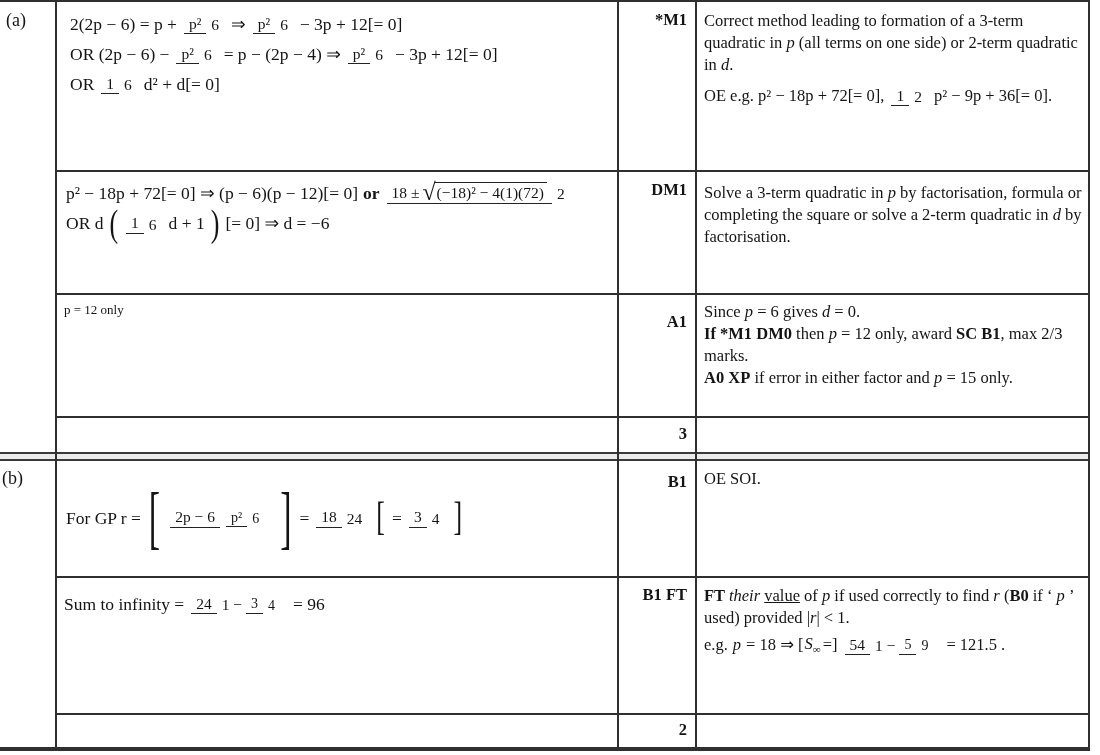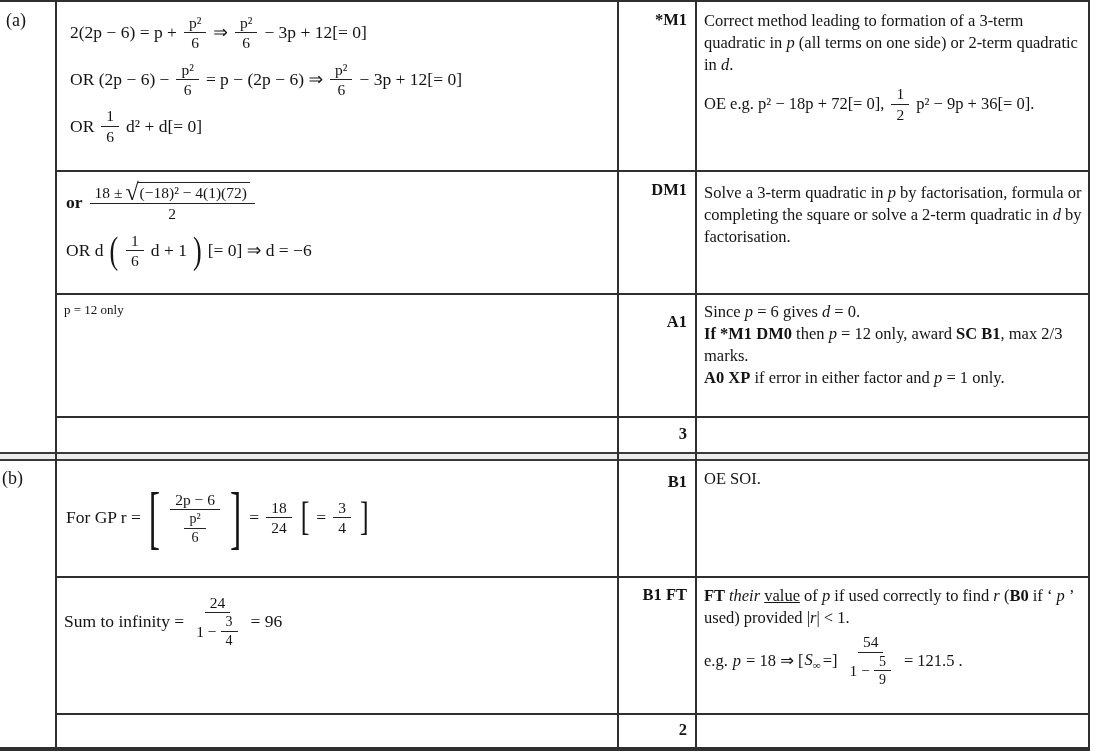--- a/index.html
+++ b/index.html
@@ -13,21 +13,21 @@
   .hl.thick{height:4px;}
   
   .part{position:absolute;font-size:18px;}
   .cell{position:absolute;}
   .mark{position:absolute;left:619px;width:68px;text-align:right;padding-right:6px;
         font-weight:bold;font-size:16.5px;}
   .note{position:absolute;left:704px;width:382px;font-size:16.5px;line-height:1.34;font-family:Liberation Serif, serif;}
   .note p{margin:0 0 9px 0;}
   
   .mline{display:flex;align-items:center;gap:5px;font-size:17.5px;white-space:nowrap;margin-bottom:9px;}
-  .fr{display:inline-flex;flex-direction:column;align-items:center;font-size:15.5px;
+  .fr{display:inline-flex;flex-direction:row;align-items:center;font-size:15.5px;
       line-height:1.12;vertical-align:middle;margin:0 2px;}
   .fr .n{display:flex;align-items:center;gap:3px;justify-content:center;
          padding:0 5px 1px;border-bottom:1.4px solid #222;}
   .fr .d{display:flex;align-items:center;gap:3px;justify-content:center;padding:1px 5px 0;}
   .fr.inner{font-size:14px;margin:0 1px;}
   .radwrap{display:inline-flex;align-items:flex-start;}
   .radsign{font-size:24px;line-height:0.85;margin-right:-2px;}
   .radicand{border-top:1.5px solid #222;padding:1px 3px 0;}
   .fence{display:inline-block;line-height:0;font-weight:400;}
   .f-xl{font-size:34px;transform:scaleY(2.05);margin:0 3px;}
@@ -72,39 +72,40 @@
           <span class="d">6</span>
         </span>
       <span>− 3p + 12[= 0]</span>
     </div>
     <div class="mline">
       <span>OR (2p − 6) −</span>
       <span class="fr">
           <span class="n">p²</span>
           <span class="d">6</span>
         </span>
-      <span>= p − (2p − 6) ⇒</span>
+      <span>= p − (2p − 4) ⇒</span>
       <span class="fr">
           <span class="n">p²</span>
           <span class="d">6</span>
         </span>
       <span>− 3p + 12[= 0]</span>
     </div>
     <div class="mline">
       <span>OR</span>
       <span class="fr">
           <span class="n">1</span>
           <span class="d">6</span>
         </span>
       <span>d² + d[= 0]</span>
     </div>
   </div>
 
   <div class="cell" style="left:66px;top:182px;width:545px">
     <div class="mline">
+      <span>p² − 18p + 72[= 0] ⇒ (p − 6)(p − 12)[= 0]</span>
       <span class="b">or</span>
       <span class="fr">
         <span class="n">
           <span>18 ±</span>
           <span class="radwrap">
               <span class="radsign">√</span>
               <span class="radicand">(−18)² − 4(1)(72)</span>
             </span>
         </span>
         <span class="d">2</span>
@@ -193,21 +194,21 @@
     </div>
   </div>
 
   <div class="note" style="top:182px">
     <p><span>Solve a 3-term quadratic in </span><span class="it">p</span><span> by factorisation, formula or completing the square or solve a 2-term quadratic in </span><span class="it">d</span><span> by factorisation.</span></p>
   </div>
 
   <div class="note" style="top:301px">
     <p style="margin-bottom:0"><span>Since </span><span class="it">p</span><span> = 6 gives </span><span class="it">d</span><span> = 0.</span></p>
     <p style="margin-bottom:0"><span class="b">If *M1 DM0</span><span> then </span><span class="it">p</span><span> = 12 only, award </span><span class="b">SC B1</span><span>, max 2/3 marks.</span></p>
-    <p style="margin-bottom:0"><span class="b">A0 XP</span><span> if error in either factor and </span><span class="it">p</span><span> = 1 only.</span></p>
+    <p style="margin-bottom:0"><span class="b">A0 XP</span><span> if error in either factor and </span><span class="it">p</span><span> = 15 only.</span></p>
   </div>
 
   <div class="note" style="top:468px">
     <p><span>OE SOI.</span></p>
   </div>
 
   <div class="note" style="top:585px">
     <p style="margin-bottom:4px"><span class="b">FT </span><span class="it">their </span><span class="ul">value</span><span> of </span><span class="it">p</span><span> if used correctly to find </span><span class="it">r</span><span> (</span><span class="b">B0</span><span> if</span>
       <span>‘ </span><span class="it">p</span><span> ’ used) provided |</span><span class="it">r</span><span>| &lt; 1.</span></p>
     <div class="mline" style="font-size:16.5px;margin-bottom:0">

